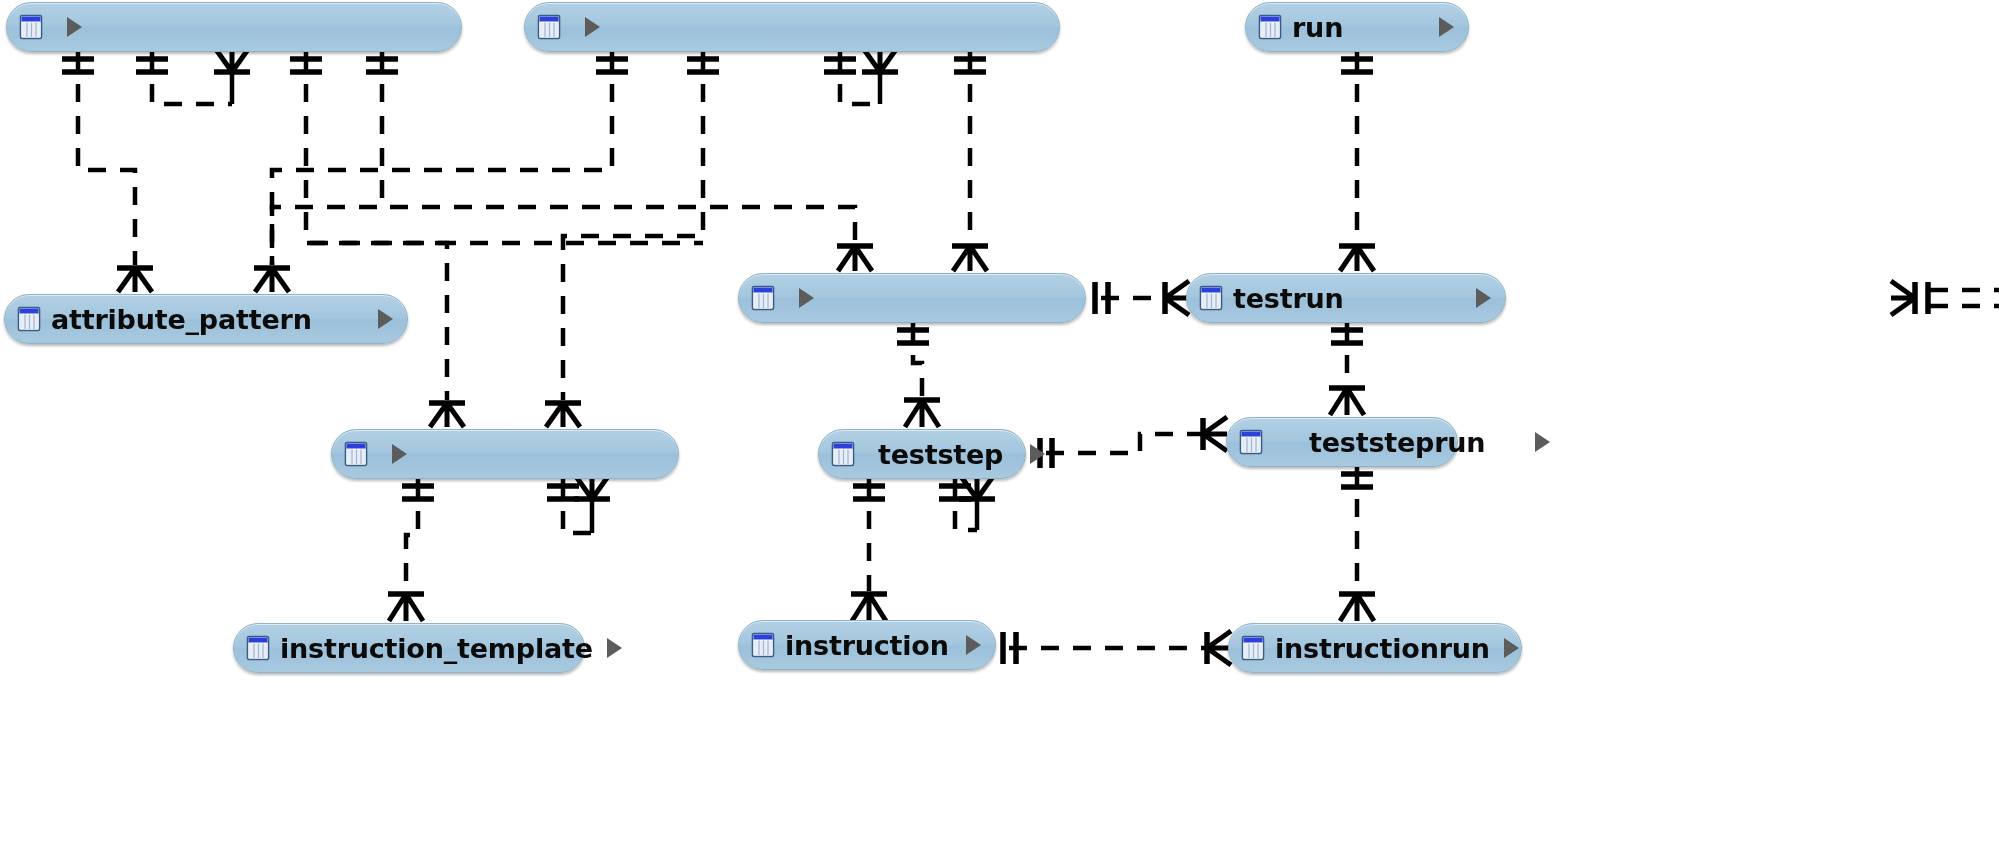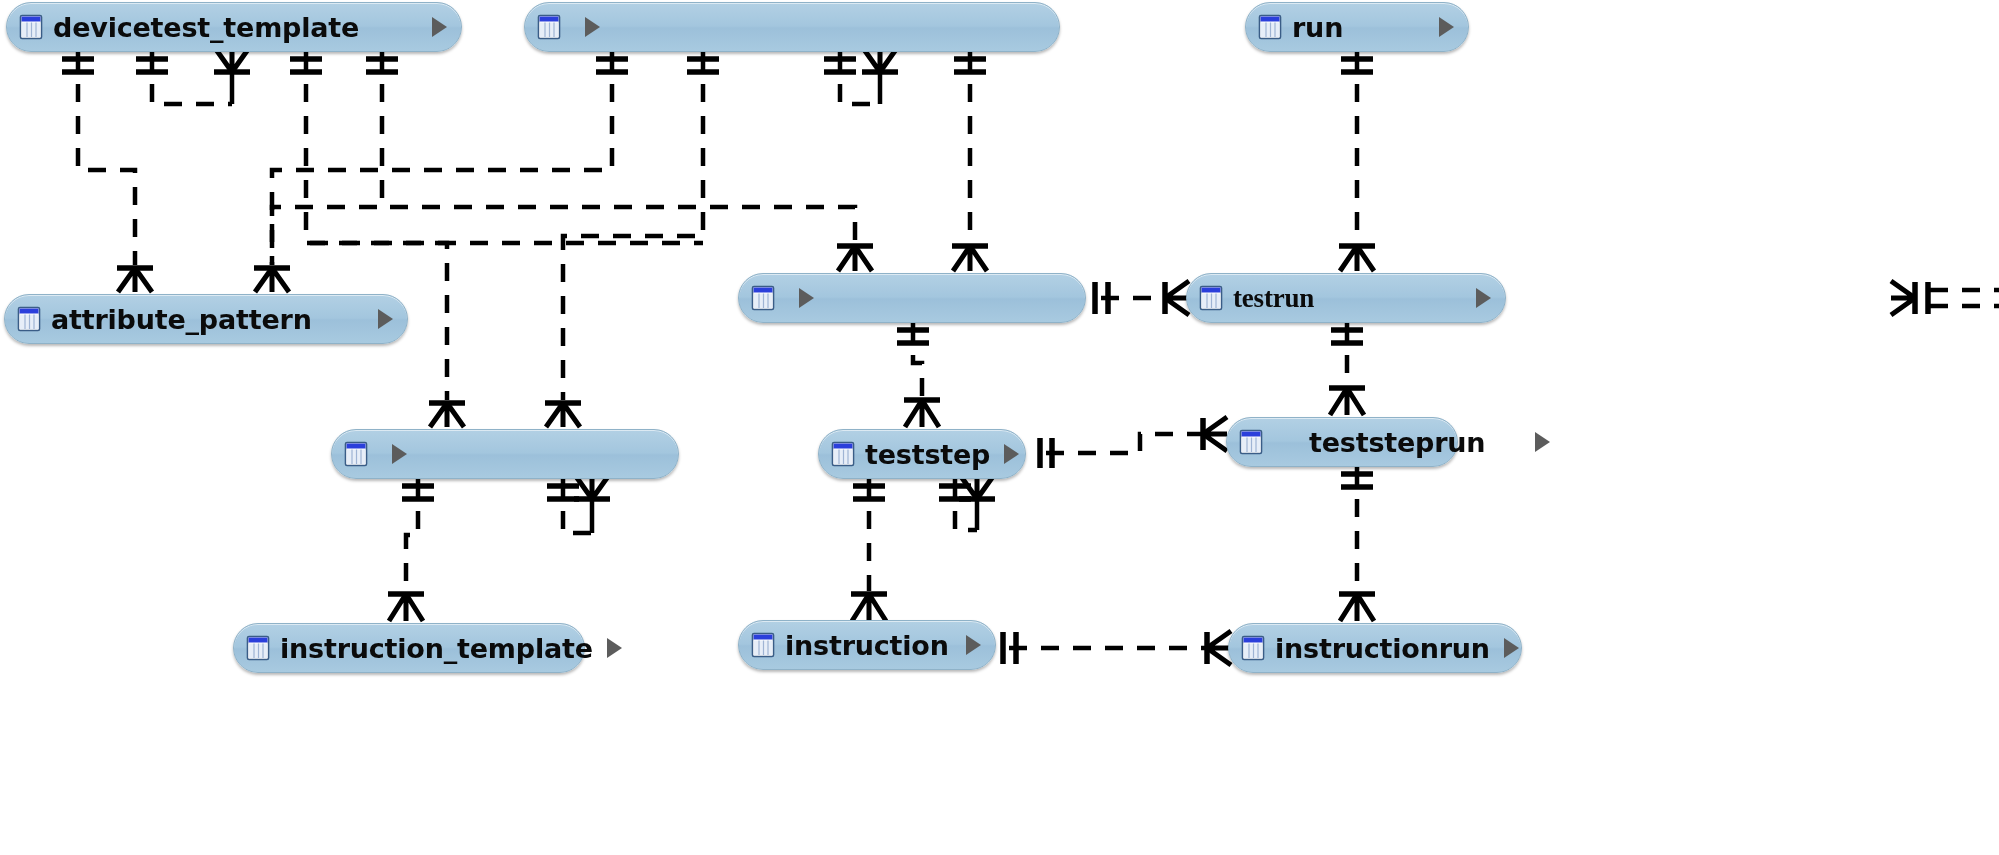--- a/index.html
+++ b/index.html
@@ -265,21 +265,20 @@
   <div id="entity-layer">
       <div class="entity" style="left: 6px; top: 2px; width: 456px;">
         <span class="tbl-icon"><svg viewBox="0 0 24 26" width="24" height="26" xmlns="http://www.w3.org/2000/svg">
             <rect x="1.5" y="1.5" width="21" height="23" rx="1.5" fill="#ffffff" stroke="#3a5d87" stroke-width="1.6"></rect>
             <rect x="2.5" y="2.5" width="19" height="5" fill="#2b3fdb"></rect>
             <rect x="2.5" y="8.5" width="19" height="14.5" fill="#e7eef8"></rect>
             <line x1="8" y1="8.5" x2="8" y2="23" stroke="#9fb4d4" stroke-width="1.2"></line>
             <line x1="12.5" y1="8.5" x2="12.5" y2="23" stroke="#9fb4d4" stroke-width="1.2"></line>
             <line x1="17" y1="8.5" x2="17" y2="23" stroke="#9fb4d4" stroke-width="1.2"></line>
           </svg></span>
-        <span class="ename">devicetest_template</span>
         <span class="expander"></span>
       </div>
       <div class="entity" style="left: 524px; top: 2px; width: 536px;">
         <span class="tbl-icon"><svg viewBox="0 0 24 26" width="24" height="26" xmlns="http://www.w3.org/2000/svg">
             <rect x="1.5" y="1.5" width="21" height="23" rx="1.5" fill="#ffffff" stroke="#3a5d87" stroke-width="1.6"></rect>
             <rect x="2.5" y="2.5" width="19" height="5" fill="#2b3fdb"></rect>
             <rect x="2.5" y="8.5" width="19" height="14.5" fill="#e7eef8"></rect>
             <line x1="8" y1="8.5" x2="8" y2="23" stroke="#9fb4d4" stroke-width="1.2"></line>
             <line x1="12.5" y1="8.5" x2="12.5" y2="23" stroke="#9fb4d4" stroke-width="1.2"></line>
             <line x1="17" y1="8.5" x2="17" y2="23" stroke="#9fb4d4" stroke-width="1.2"></line>
@@ -314,21 +313,21 @@
         <span class="tbl-icon"><svg viewBox="0 0 24 26" width="24" height="26" xmlns="http://www.w3.org/2000/svg">
             <rect x="1.5" y="1.5" width="21" height="23" rx="1.5" fill="#ffffff" stroke="#3a5d87" stroke-width="1.6"></rect>
             <rect x="2.5" y="2.5" width="19" height="5" fill="#2b3fdb"></rect>
             <rect x="2.5" y="8.5" width="19" height="14.5" fill="#e7eef8"></rect>
             <line x1="8" y1="8.5" x2="8" y2="23" stroke="#9fb4d4" stroke-width="1.2"></line>
             <line x1="12.5" y1="8.5" x2="12.5" y2="23" stroke="#9fb4d4" stroke-width="1.2"></line>
             <line x1="17" y1="8.5" x2="17" y2="23" stroke="#9fb4d4" stroke-width="1.2"></line>
           </svg></span>
         <span class="expander"></span>
       </div>
-      <div class="entity" style="left: 1186px; top: 273px; width: 320px; font-family: Liberation Serif, serif;">
+      <div class="entity" style="left: 1186px; top: 273px; width: 320px;">
         <span class="tbl-icon"><svg viewBox="0 0 24 26" width="24" height="26" xmlns="http://www.w3.org/2000/svg">
             <rect x="1.5" y="1.5" width="21" height="23" rx="1.5" fill="#ffffff" stroke="#3a5d87" stroke-width="1.6"></rect>
             <rect x="2.5" y="2.5" width="19" height="5" fill="#2b3fdb"></rect>
             <rect x="2.5" y="8.5" width="19" height="14.5" fill="#e7eef8"></rect>
             <line x1="8" y1="8.5" x2="8" y2="23" stroke="#9fb4d4" stroke-width="1.2"></line>
             <line x1="12.5" y1="8.5" x2="12.5" y2="23" stroke="#9fb4d4" stroke-width="1.2"></line>
             <line x1="17" y1="8.5" x2="17" y2="23" stroke="#9fb4d4" stroke-width="1.2"></line>
           </svg></span>
         <span class="ename">testrun</span>
         <span class="expander"></span>
@@ -337,21 +336,21 @@
         <span class="tbl-icon"><svg viewBox="0 0 24 26" width="24" height="26" xmlns="http://www.w3.org/2000/svg">
             <rect x="1.5" y="1.5" width="21" height="23" rx="1.5" fill="#ffffff" stroke="#3a5d87" stroke-width="1.6"></rect>
             <rect x="2.5" y="2.5" width="19" height="5" fill="#2b3fdb"></rect>
             <rect x="2.5" y="8.5" width="19" height="14.5" fill="#e7eef8"></rect>
             <line x1="8" y1="8.5" x2="8" y2="23" stroke="#9fb4d4" stroke-width="1.2"></line>
             <line x1="12.5" y1="8.5" x2="12.5" y2="23" stroke="#9fb4d4" stroke-width="1.2"></line>
             <line x1="17" y1="8.5" x2="17" y2="23" stroke="#9fb4d4" stroke-width="1.2"></line>
           </svg></span>
         <span class="expander"></span>
       </div>
-      <div class="entity" style="left: 818px; top: 429px; width: 208px;">
+      <div class="entity" style="left: 818px; top: 429px; width: 208px; gap: 13px;">
         <span class="tbl-icon"><svg viewBox="0 0 24 26" width="24" height="26" xmlns="http://www.w3.org/2000/svg">
             <rect x="1.5" y="1.5" width="21" height="23" rx="1.5" fill="#ffffff" stroke="#3a5d87" stroke-width="1.6"></rect>
             <rect x="2.5" y="2.5" width="19" height="5" fill="#2b3fdb"></rect>
             <rect x="2.5" y="8.5" width="19" height="14.5" fill="#e7eef8"></rect>
             <line x1="8" y1="8.5" x2="8" y2="23" stroke="#9fb4d4" stroke-width="1.2"></line>
             <line x1="12.5" y1="8.5" x2="12.5" y2="23" stroke="#9fb4d4" stroke-width="1.2"></line>
             <line x1="17" y1="8.5" x2="17" y2="23" stroke="#9fb4d4" stroke-width="1.2"></line>
           </svg></span>
         <span class="ename">teststep</span>
         <span class="expander"></span>

